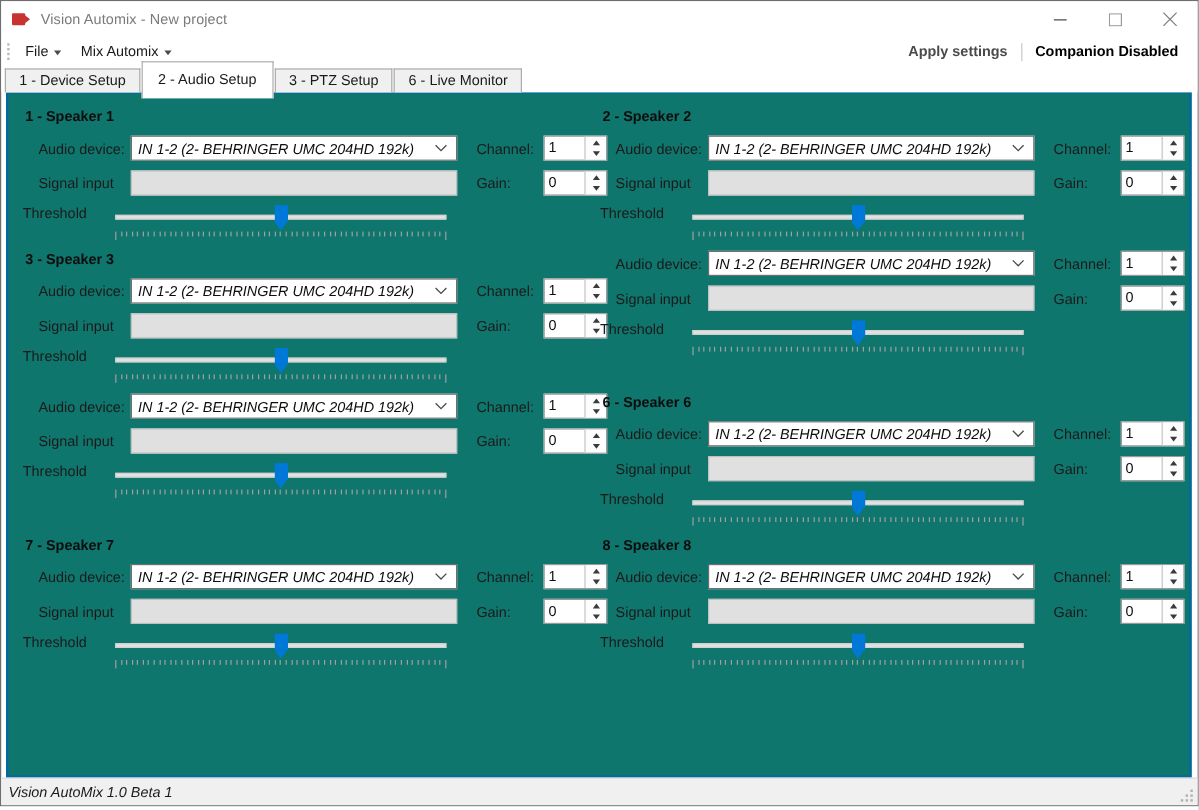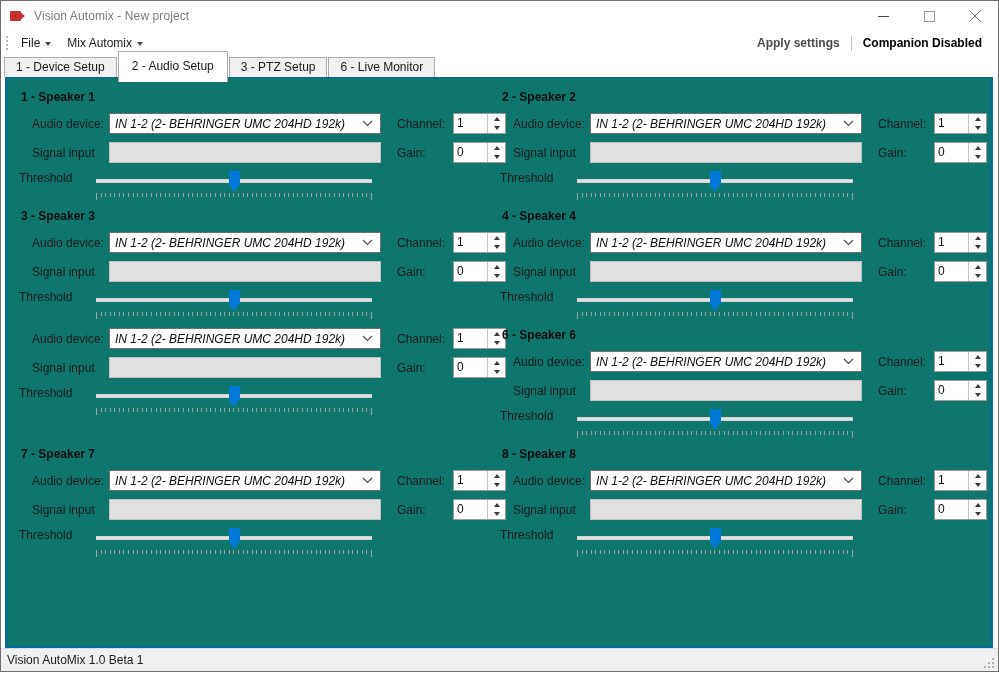--- a/index.html
+++ b/index.html
@@ -403,20 +403,21 @@
     border-top: 1px solid #dcdcdc;
     display: flex;
     align-items: center;
     position: relative;
   }
   .status-text {
     font-size: 12px;
     color: #1a1a1a;
     padding-left: 6px;
     white-space: nowrap;
+    font-style: italic;
   }
   .resize-grip {
     position: absolute;
     right: 4px;
     bottom: 3px;
     width: 12px;
     height: 12px;
   }
   .resize-grip i {
     position: absolute;
@@ -828,21 +829,20 @@
                   <i class=""></i>
                   <i class=""></i>
                   <i class=""></i>
                   <i class=""></i>
                   <i class="edge"></i>
                 </div>
               </div>
             </div>
           </div>
           <div class="speaker-panel right">
-            <div class="panel-title">4 - Speaker 4</div>
             <div class="field-row">
               <div class="field-label">Audio device:</div>
               <div class="combo">
                 <div class="combo-text">IN 1-2 (2- BEHRINGER UMC 204HD 192k)</div>
                 <div class="combo-arrow">
                   <svg width="11" height="7" viewBox="0 0 11 7">
                     <polyline points="1,1 5.5,5.5 10,1" fill="none" stroke="#4a4a4a" stroke-width="1.1"></polyline>
                   </svg>
                 </div>
               </div>

